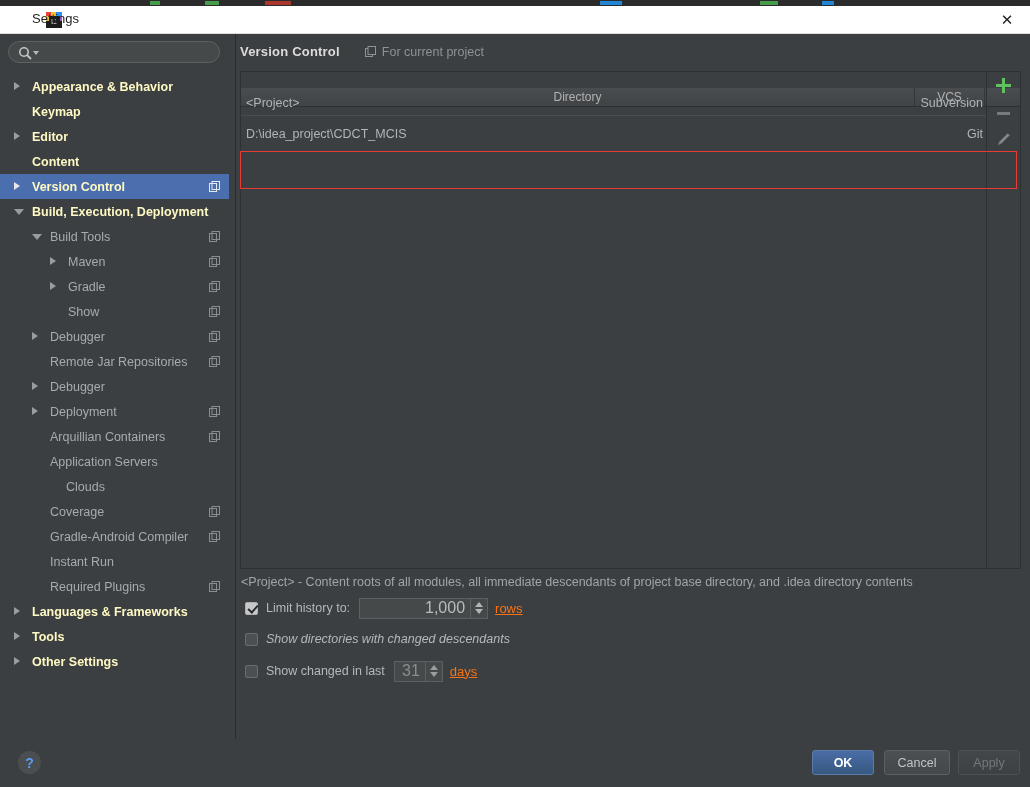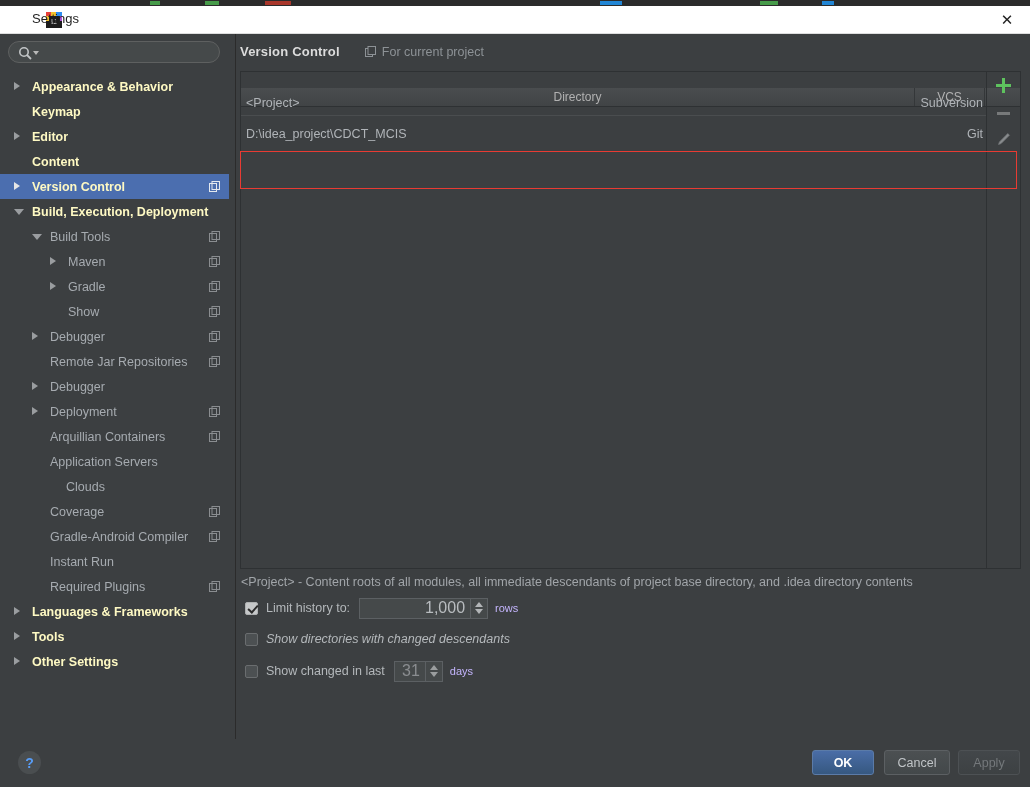--- a/index.html
+++ b/index.html
@@ -346,21 +346,21 @@
   .cb.checked:after {
     content: "";
     position: absolute;
     left: 4px; top: 0px;
     width: 4px; height: 8px;
     border: solid #2b2b2b;
     border-width: 0 2px 2px 0;
     transform: rotate(42deg);
   }
   .opt-label { color: #b4b8bb; font-size: 12.5px; }
-  .after-label { color: #c4b5fd; font-size: 11px; margin-left: 7px; }
+  .after-label { color: #f97316; font-size: 13px; margin-left: 7px; text-decoration: underline; }
 
   .spinner {
     display: inline-flex;
     align-items: stretch;
     height: 21px;
     margin-left: 9px;
     border: 1px solid #5c6063;
     background: #45494a;
     box-sizing: border-box;
   }

